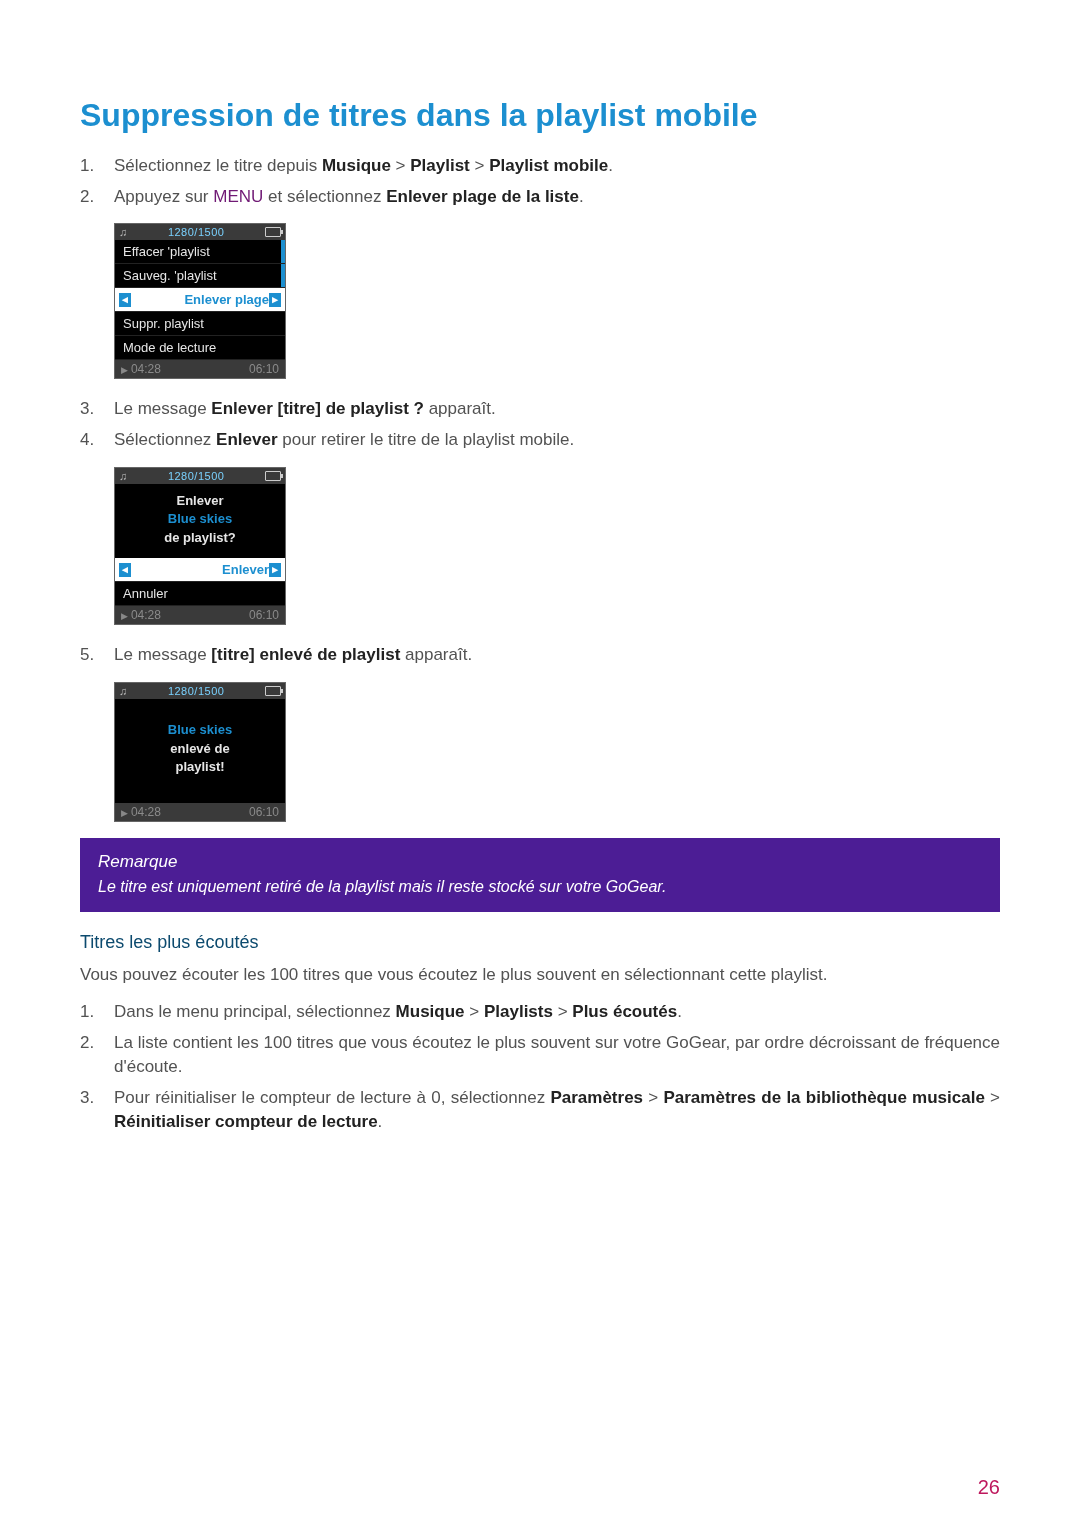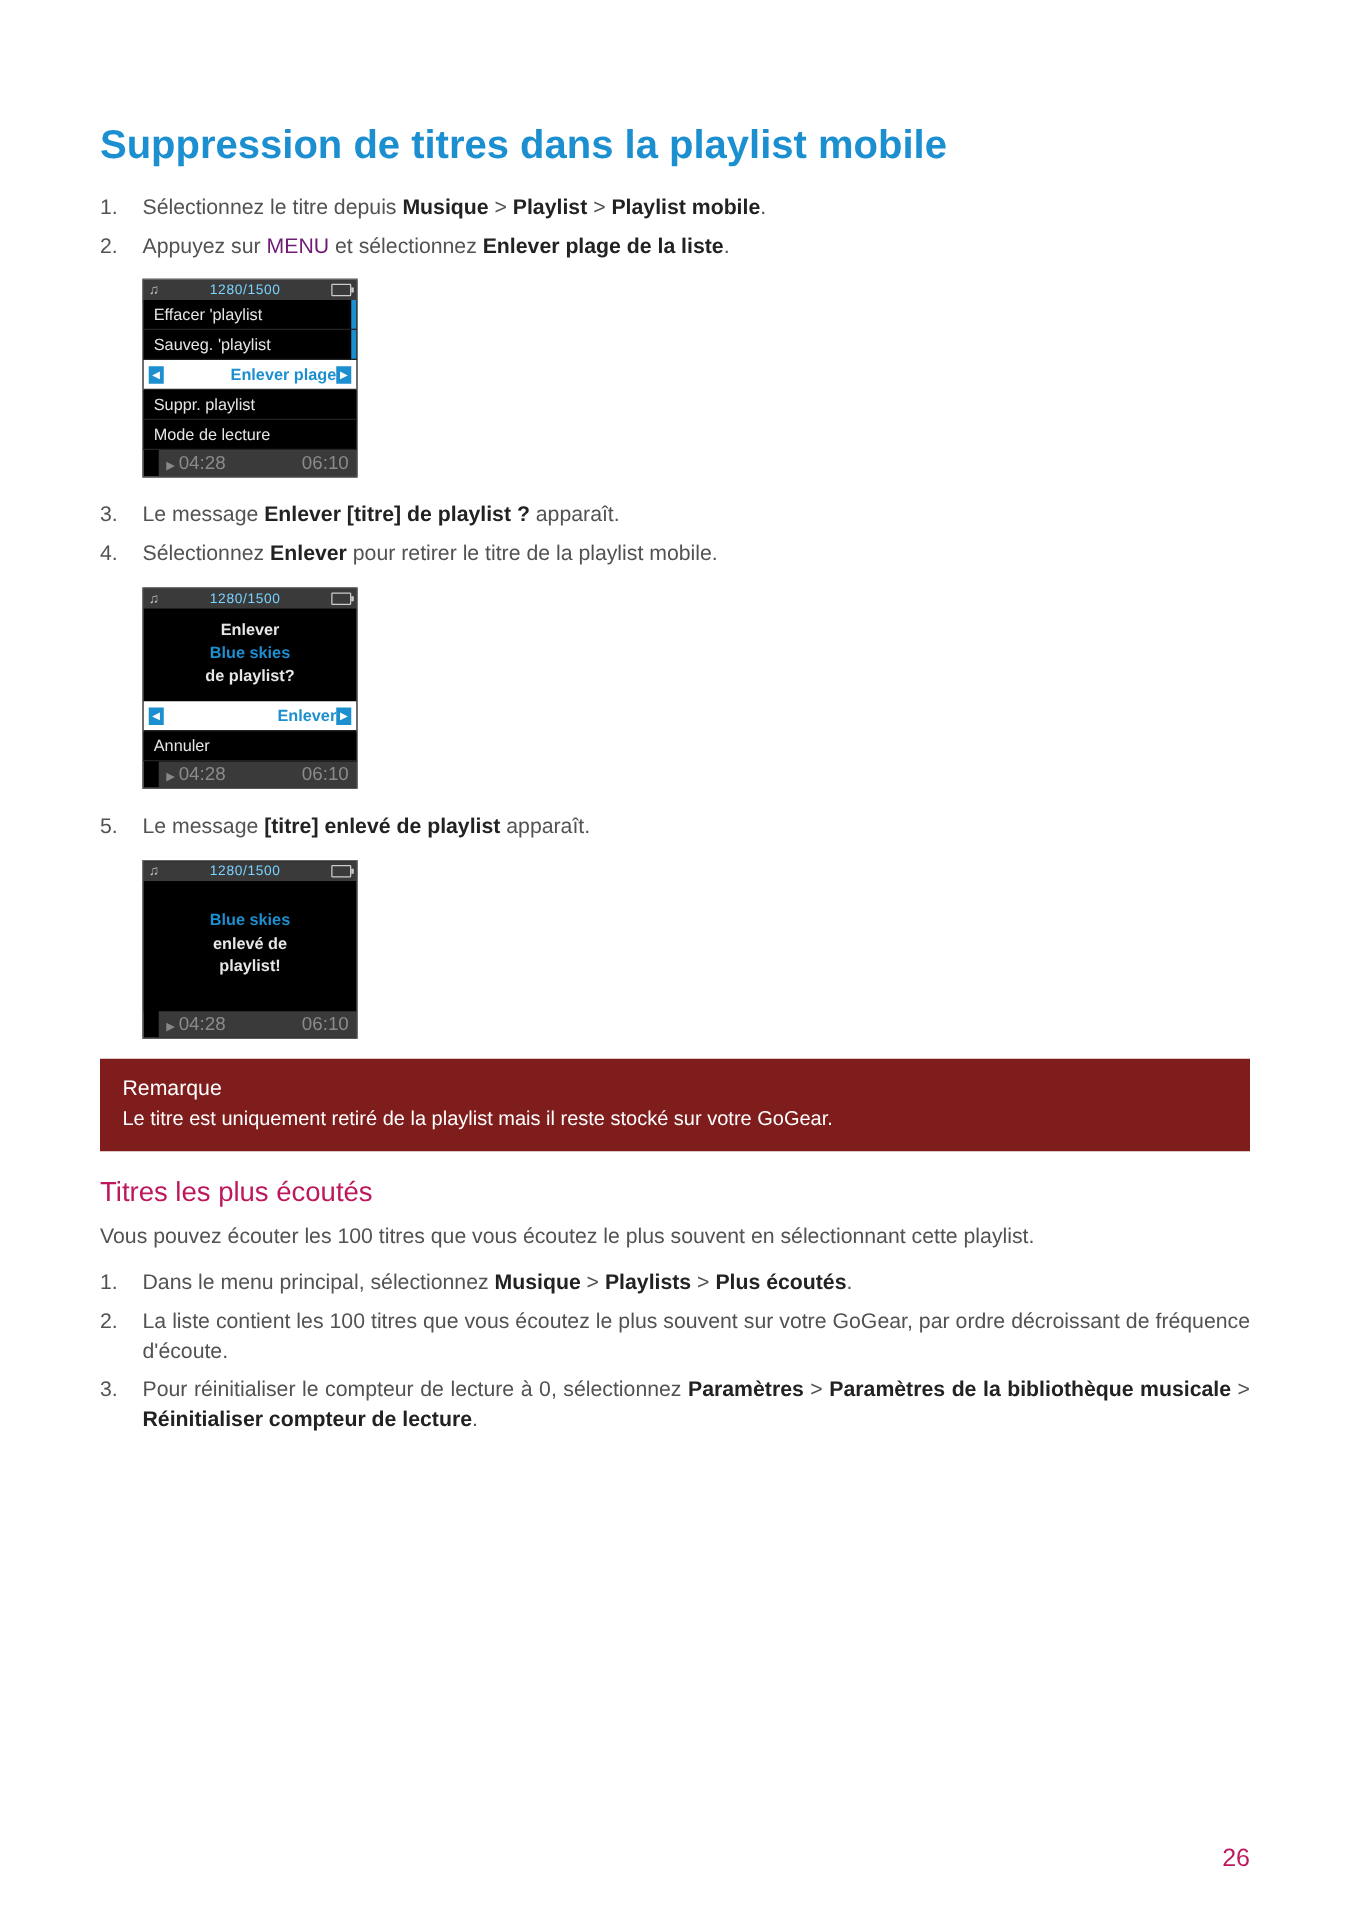--- a/index.html
+++ b/index.html
@@ -88,32 +88,32 @@
     display:flex; align-items:center; justify-content:space-between;
     padding:4px 4px;
   }
   .dev-item.sel .lt, .dev-item.sel .rt {
     width:12px; height:14px; background:#1c8fd0; color:#fff; font-size:11px; display:inline-flex; align-items:center; justify-content:center;
   }
   .dev-item.sel .lbl { flex:1; padding-left:4px; text-align:right; }
   .dev-msg { color:#e6e6e6; font-weight:bold; text-align:center; padding:8px 4px 10px; line-height:1.45; }
   .dev-msg .track { color:#1c8fd0; }
   .dev-foot {
-    background:#3a3a3a; color:#8a8a8a; font-size:15px;
-    display:flex; justify-content:space-between; padding:2px 6px;margin-left:12px;
+    background:#3a3a3a; color:#8a8a8a; font-size:12px;
+    display:flex; justify-content:space-between; padding:2px 6px;
   }
   .dev-foot .play::before{ content:"▶"; color:#888; font-size:9px; margin-right:3px;}
   
   .note-box {
-    background:#7f1d1d; color:#fff; padding:14px 18px 16px; margin:10px 0 20px;
+    background:#4c1d95; color:#fff; padding:14px 18px 16px; margin:10px 0 20px;font-style:italic;
   }
   .note-box .note-title { font-weight:500; font-size:17px; margin-bottom:6px; display:block;}
   .note-box .note-body { font-size:16px; font-weight:300; }
   h3.subhead {
-    color:#be185d; font-weight:400; font-size:22px; margin: 16px 0 10px 0;
+    color:#0c4a6e; font-weight:400; font-size:18px; margin: 16px 0 10px 0;
   }
   .page-num {
     position:absolute; bottom:30px; right:80px; font-size:20px; color:#be185d;
   }
   .just { text-align: justify; }
 </style>
 </head>
 <body>
 
 <div class="page">

